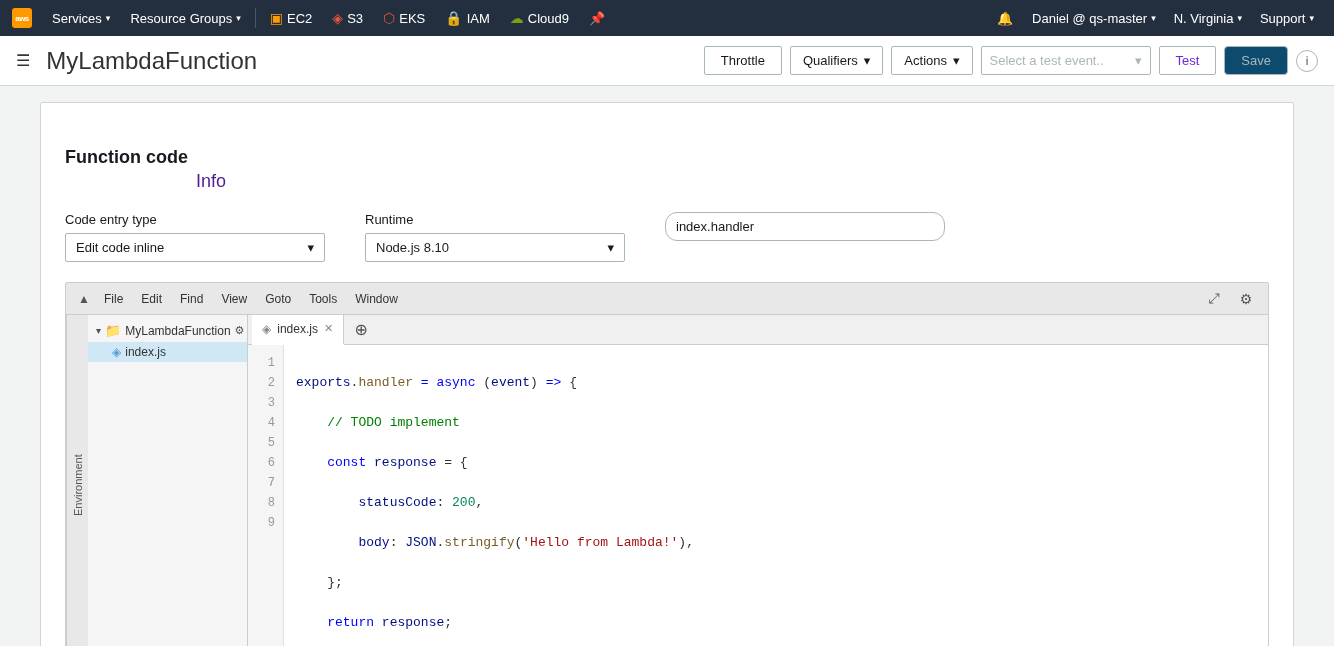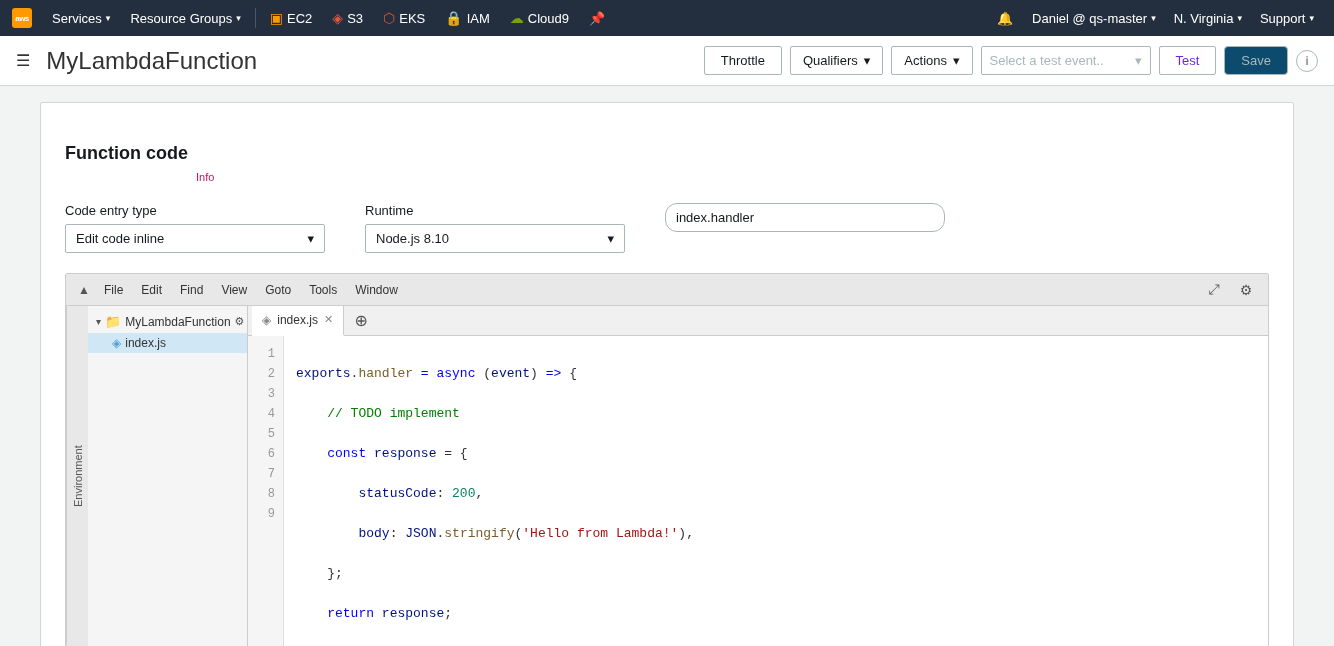--- a/index.html
+++ b/index.html
@@ -150,22 +150,22 @@
       align-items: center;
       gap: 8px;
       margin-bottom: 20px;
     }
     .section-title {
       font-size: 18px;
       font-weight: 600;
       color: #16191f;
     }
     .info-link {
-      color: #be185d;
-      font-size: 11px;
+      color: #4c1d95;
+      font-size: 18px;
       cursor: pointer;
       margin-top: 48px;
     }
 
     
     .form-row {
       display: flex;
       gap: 40px;
       margin-bottom: 20px;
       align-items: flex-start;

